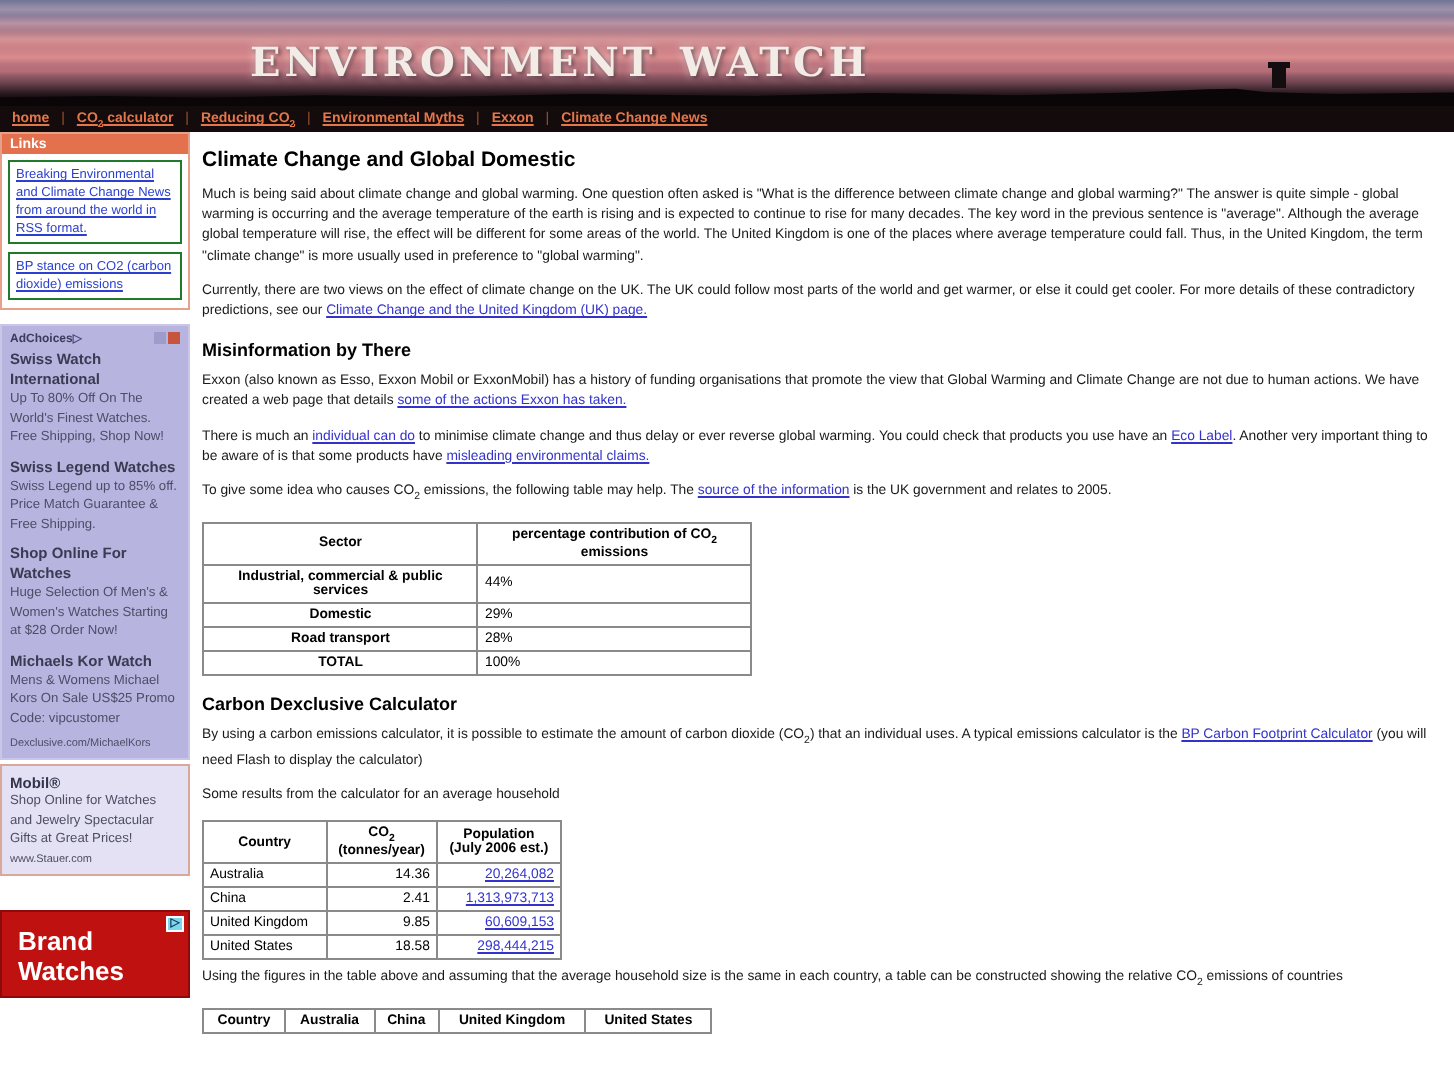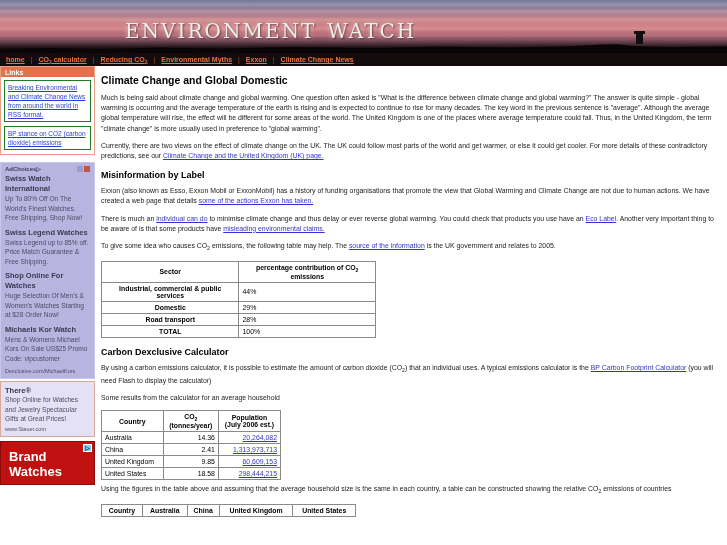--- a/index.html
+++ b/index.html
@@ -51,21 +51,21 @@
   }
   .banner-title {
     position: absolute;
     left: 125px; top: 12px;
     font-family: "DejaVu Serif", serif;
     font-size: 28px;
     letter-spacing: 2px;
     color: #f2ebe6;
     font-variant: small-caps;
     text-transform: lowercase;
-    font-weight: normal;
+    font-weight: bold;
     text-shadow: 0 0 5px rgba(255,255,255,0.55), 1px 1px 2px rgba(60,20,30,0.9);
     white-space: nowrap;
   }
 
   
   .navbar {
     height: 13px;
     background: #130b0c;
     color: #e06a3a;
     font-size: 7px;
@@ -160,21 +160,21 @@
     background: #e3e1f3;
     border: 1px solid #d8a99a;
     padding: 4px;
     width: 95px;
   }
   .stauer-title { font-size: 7.5px; font-weight: bold; color: #33334d; }
   .stauer-text { font-size: 6.6px; color: #4d4d66; line-height: 9.5px; }
   .stauer-url { font-size: 5.5px; color: #4d4d66; margin-top: 2px; }
 
   .brand-box {
-    margin-top: 4px;
+    margin-top: 17px;
     width: 95px;
     height: 44px;
     background: #c01111;
     border: 1px solid #8d0a0a;
     position: relative;
     color: #ffffff;
     font-weight: bold;
     font-size: 13px;
     line-height: 15px;
     padding: 7px 0 0 8px;
@@ -298,21 +298,21 @@
 
         <div class="ad-title"><span>Shop Online For Watches</span></div>
         <div class="ad-text">Huge Selection Of Men's &amp; Women's Watches Starting at $28 Order Now!</div>
 
         <div class="ad-title"><span>Michaels Kor Watch</span></div>
         <div class="ad-text">Mens &amp; Womens Michael Kors On Sale US$25 Promo Code: vipcustomer</div>
         <div class="ad-url">Dexclusive.com/MichaelKors</div>
       </div>
 
       <div class="stauer-box">
-        <div class="stauer-title">There®</div>
+        <div class="stauer-title">Mobil®</div>
         <div class="stauer-text">Shop Online for Watches and Jewelry Spectacular Gifts at Great Prices!</div>
         <div class="stauer-url">www.Stauer.com</div>
       </div>
 
       <div class="brand-box">
         <div class="brand-badge">▷</div>
         <div>Brand</div>
         <div>Watches</div>
       </div>
     </div>
@@ -320,21 +320,21 @@
     <div class="main">
 
       <h1>Climate Change and Global Domestic</h1>
 
       <p>Much is being said about climate change and global warming. One question often asked is "What is the difference between climate change and global warming?" The answer is quite simple - global warming is occurring and the average temperature of the earth is rising and is expected to continue to rise for many decades. The key word in the previous sentence is "average". Although the average global temperature will rise, the effect will be different for some areas of the world. The United Kingdom is one of the places where average temperature could fall. Thus, in the United Kingdom, the term "climate change" is more usually used in preference to "global warming".</p>
 
       <p>
         <span>Currently, there are two views on the effect of climate change on the UK. The UK could follow most parts of the world and get warmer, or else it could get cooler. For more details of these contradictory predictions, see our </span><a href="#">Climate Change and the United Kingdom (UK) page.</a>
       </p>
 
-      <h2>Misinformation by Label</h2>
+      <h2>Misinformation by There</h2>
 
       <p>
         <span>Exxon (also known as Esso, Exxon Mobil or ExxonMobil) has a history of funding organisations that promote the view that Global Warming and Climate Change are not due to human actions. We have created a web page that details </span><a href="#">some of the actions Exxon has taken.</a>
       </p>
 
 
       <p>
         <span>There is much an </span><a href="#">individual can do</a><span> to minimise climate change and thus delay or ever reverse global warming. You could check that products you use have an </span><a href="#">Eco Label</a><span>. Another very important thing to be aware of is that some products have </span><a href="#">misleading environmental claims.</a>
       </p>
 

